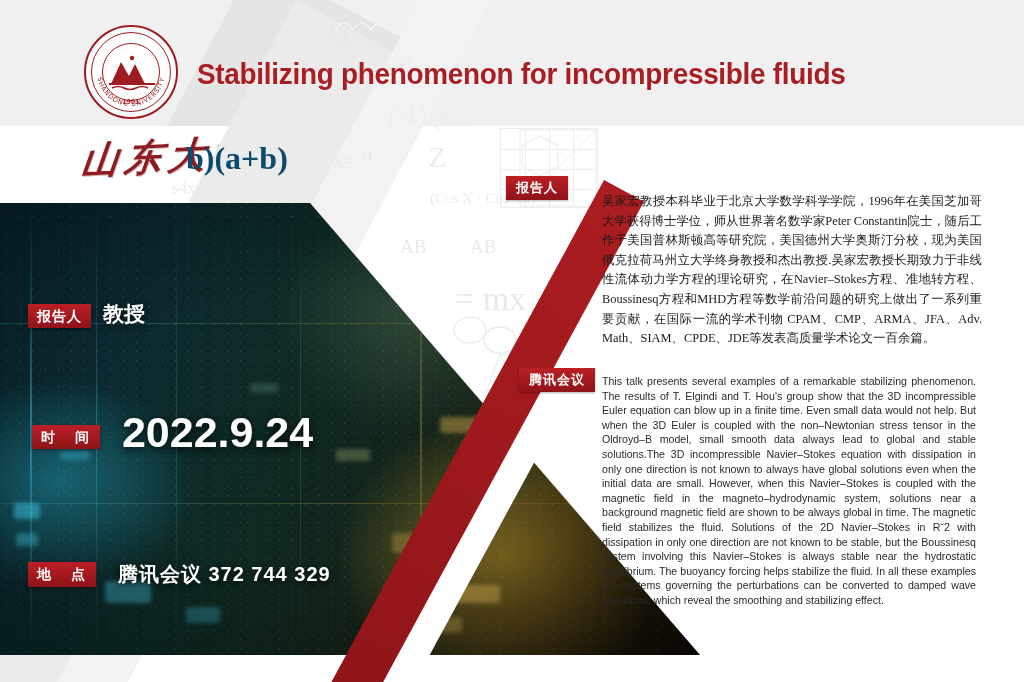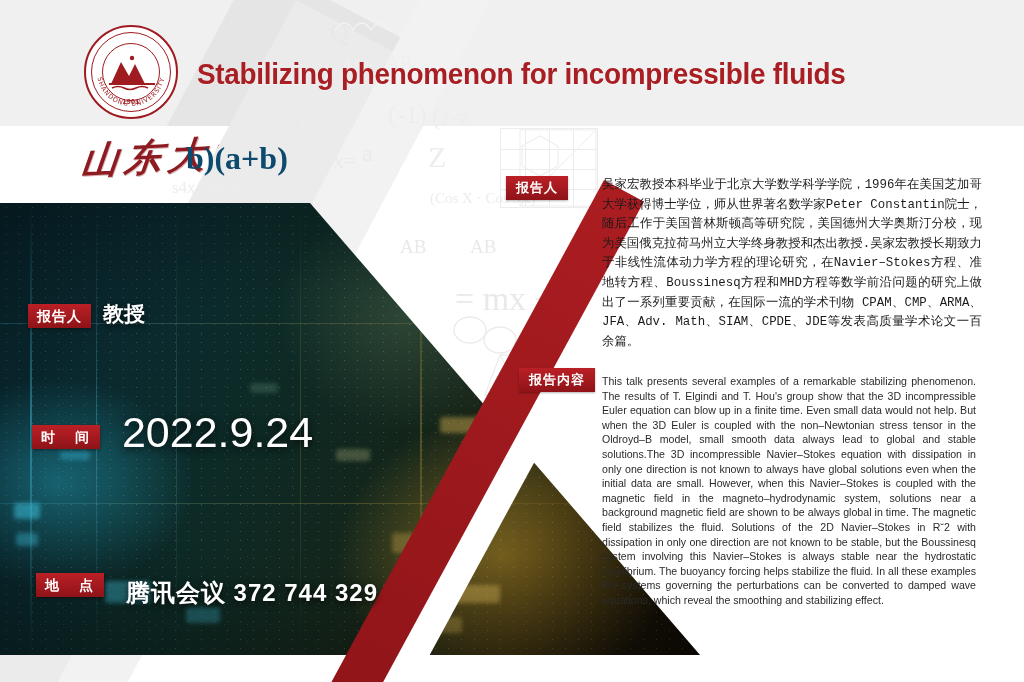--- a/index.html
+++ b/index.html
@@ -164,48 +164,47 @@
     text-shadow:0 2px 7px rgba(0,0,0,.75);
     line-height:1;
   }
   .spk-title{
     color:#fff;font-size:21px;font-weight:bold;
     margin-left:12px;align-self:flex-end;padding-bottom:4px;
     text-shadow:0 2px 6px rgba(0,0,0,.75);
   }
   .time-block{
     margin-left:22px;color:#fff;
-    font-size:43px;font-weight:normal;line-height:1.02;
+    font-size:43px;font-weight:bold;line-height:1.02;
     letter-spacing:0px;
     text-shadow:0 2px 8px rgba(0,0,0,.8);
     white-space:nowrap;
   }
   .venue{
-    margin-left:22px;color:#fff;font-size:24px;font-weight:bold;
+    margin-left:22px;color:#fff;font-size:20px;font-weight:bold;
     letter-spacing:1px;
     text-shadow:0 2px 7px rgba(0,0,0,.8);
     white-space:nowrap;
-    margin-top:16px;
   }
 
   
   .right-col{position:absolute;left:602px;top:0;width:380px;height:682px;z-index:6;}
   .sec-badge{
     position:absolute;
     background:linear-gradient(180deg,#bb2026,#8e1318);
     color:#fff;font-weight:bold;font-size:13px;
     padding:3px 10px;letter-spacing:1px;
     box-shadow:0 1px 2px rgba(0,0,0,.3);
     white-space:nowrap;
   }
   .bio{
-    position:absolute;left:0;top:176px;width:380px;
+    position:absolute;left:0;top:192px;width:380px;
     font-size:12.4px;line-height:19.6px;color:#1b1b1b;
     text-align:justify;
-    font-family:Liberation Mono, monospace;
+    font-family:Liberation Serif, serif;
   }
   .abstract{
     position:absolute;left:0;top:374px;width:374px;
     font-size:10.6px;line-height:14.6px;color:#2a2a2a;
     text-align:justify;
     font-family:"Liberation Sans","DejaVu Sans",sans-serif;
   }
 </style>
 </head>
 <body>
@@ -330,28 +329,28 @@
       <div class="spk-title">教授</div>
     </div>
 
     <div class="row" style="left:32px;top:208px;align-items:flex-start;">
       <div class="tag wide" style="margin-top:14px;">时 间</div>
       <div class="time-block">
         <div>2022.9.24</div>
       </div>
     </div>
 
-    <div class="row" style="left:36px;top:358px;">
+    <div class="row" style="left:28px;top:358px;">
       <div class="tag wide">地 点</div>
       <div class="venue">腾讯会议 372 744 329</div>
     </div>
 
   </div>
 
   <div class="right-col">
     <div class="sec-badge" style="left:-96px;top:176px;">报告人</div>
     <div class="bio">吴家宏教授本科毕业于北京大学数学科学学院，1996年在美国芝加哥大学获得博士学位，师从世界著名数学家Peter Constantin院士，随后工作于美国普林斯顿高等研究院，美国德州大学奥斯汀分校，现为美国俄克拉荷马州立大学终身教授和杰出教授.吴家宏教授长期致力于非线性流体动力学方程的理论研究，在Navier–Stokes方程、准地转方程、Boussinesq方程和MHD方程等数学前沿问题的研究上做出了一系列重要贡献，在国际一流的学术刊物 CPAM、CMP、ARMA、JFA、Adv. Math、SIAM、CPDE、JDE等发表高质量学术论文一百余篇。</div>
 
-    <div class="sec-badge" style="left:-83px;top:368px;">报告内容</div>
+    <div class="sec-badge" style="left:-83px;top:368px;">腾讯会议</div>
     <div class="abstract">This talk presents several examples of a remarkable stabilizing phenomenon. The results of T. Elgindi and T. Hou's group show that the 3D incompressible Euler equation can blow up in a finite time. Even small data would not help. But when the 3D Euler is coupled with the non–Newtonian stress tensor in the Oldroyd–B model, small smooth data always lead to global and stable solutions.The 3D incompressible Navier–Stokes equation with dissipation in only one direction is not known to always have global solutions even when the initial data are small. However, when this Navier–Stokes is coupled with the magnetic field in the magneto–hydrodynamic system, solutions near a background magnetic field are shown to be always global in time. The magnetic field stabilizes the fluid. Solutions of  the 2D Navier–Stokes in R˘2 with dissipation in only one direction are not known to be stable, but the Boussinesq system involving this Navier–Stokes is always stable near the hydrostatic equilibrium. The buoyancy forcing helps stabilize the fluid. In all these examples the systems governing the perturbations can be converted to damped wave equations, which reveal the smoothing and stabilizing effect.</div>
   </div>
 
 </div>
 
 </body></html>

